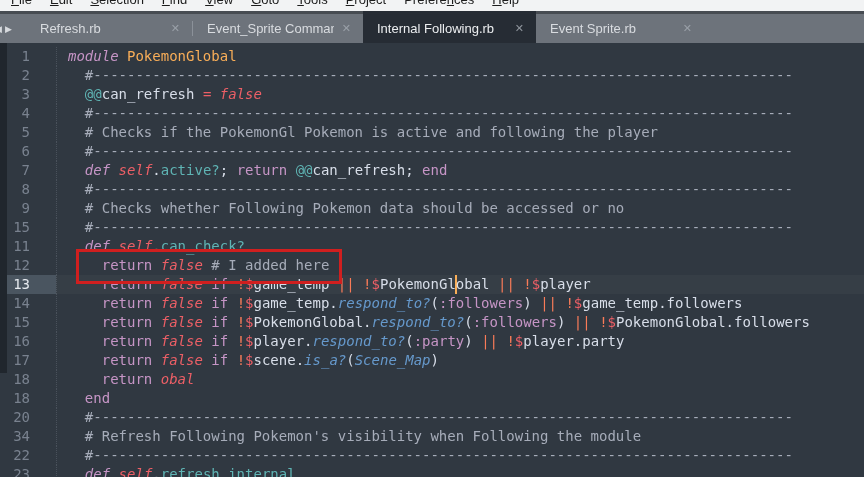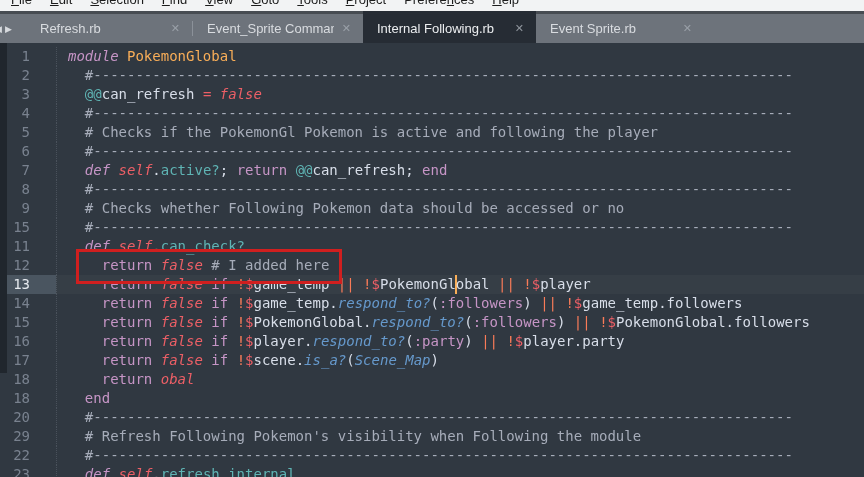--- a/index.html
+++ b/index.html
@@ -92,21 +92,21 @@
         <div class="line"><span class="num">11</span><span class="code"><span style="color: rgb(216, 222, 233);">  </span><span style="color: rgb(198, 149, 198); font-style: italic;">def</span><span style="color: rgb(216, 222, 233);"> </span><span style="color: rgb(236, 95, 102); font-style: italic;">self</span><span style="color: rgb(216, 222, 233);">.</span><span style="color: rgb(95, 180, 180);">can_check?</span></span></div>
         <div class="line"><span class="num">12</span><span class="code"><span style="color: rgb(216, 222, 233);">    </span><span style="color: rgb(198, 149, 198);">return</span><span style="color: rgb(216, 222, 233);"> </span><span style="color: rgb(236, 95, 102); font-style: italic;">false</span><span style="color: rgb(216, 222, 233);"> </span><span style="color: rgb(166, 172, 185);"># I added here</span></span></div>
         <div class="line active"><span class="num">13</span><span class="code"><span style="color: rgb(216, 222, 233);">    </span><span style="color: rgb(198, 149, 198);">return</span><span style="color: rgb(216, 222, 233);"> </span><span style="color: rgb(236, 95, 102); font-style: italic;">false</span><span style="color: rgb(216, 222, 233);"> </span><span style="color: rgb(198, 149, 198);">if</span><span style="color: rgb(216, 222, 233);"> </span><span style="color: rgb(249, 123, 88);">!</span><span style="color: rgb(236, 95, 102);">$</span><span style="color: rgb(216, 222, 233);">game_temp</span><span style="color: rgb(216, 222, 233);"> </span><span style="color: rgb(249, 123, 88);">||</span><span style="color: rgb(216, 222, 233);"> </span><span style="color: rgb(249, 123, 88);">!</span><span style="color: rgb(236, 95, 102);">$</span><span style="color: rgb(216, 222, 233);">PokemonGl</span><span class="cursor" style="background: rgb(249, 174, 88);"></span><span style="color: rgb(216, 222, 233);">obal</span><span style="color: rgb(216, 222, 233);"> </span><span style="color: rgb(249, 123, 88);">||</span><span style="color: rgb(216, 222, 233);"> </span><span style="color: rgb(249, 123, 88);">!</span><span style="color: rgb(236, 95, 102);">$</span><span style="color: rgb(216, 222, 233);">player</span></span></div>
         <div class="line"><span class="num">14</span><span class="code"><span style="color: rgb(216, 222, 233);">    </span><span style="color: rgb(198, 149, 198);">return</span><span style="color: rgb(216, 222, 233);"> </span><span style="color: rgb(236, 95, 102); font-style: italic;">false</span><span style="color: rgb(216, 222, 233);"> </span><span style="color: rgb(198, 149, 198);">if</span><span style="color: rgb(216, 222, 233);"> </span><span style="color: rgb(249, 123, 88);">!</span><span style="color: rgb(236, 95, 102);">$</span><span style="color: rgb(216, 222, 233);">game_temp</span><span style="color: rgb(216, 222, 233);">.</span><span style="color: rgb(102, 153, 204); font-style: italic;">respond_to?</span><span style="color: rgb(216, 222, 233);">(</span><span style="color: rgb(198, 149, 198);">:followers</span><span style="color: rgb(216, 222, 233);">)</span><span style="color: rgb(216, 222, 233);"> </span><span style="color: rgb(249, 123, 88);">||</span><span style="color: rgb(216, 222, 233);"> </span><span style="color: rgb(249, 123, 88);">!</span><span style="color: rgb(236, 95, 102);">$</span><span style="color: rgb(216, 222, 233);">game_temp.followers</span></span></div>
         <div class="line"><span class="num">15</span><span class="code"><span style="color: rgb(216, 222, 233);">    </span><span style="color: rgb(198, 149, 198);">return</span><span style="color: rgb(216, 222, 233);"> </span><span style="color: rgb(236, 95, 102); font-style: italic;">false</span><span style="color: rgb(216, 222, 233);"> </span><span style="color: rgb(198, 149, 198);">if</span><span style="color: rgb(216, 222, 233);"> </span><span style="color: rgb(249, 123, 88);">!</span><span style="color: rgb(236, 95, 102);">$</span><span style="color: rgb(216, 222, 233);">PokemonGlobal</span><span style="color: rgb(216, 222, 233);">.</span><span style="color: rgb(102, 153, 204); font-style: italic;">respond_to?</span><span style="color: rgb(216, 222, 233);">(</span><span style="color: rgb(198, 149, 198);">:followers</span><span style="color: rgb(216, 222, 233);">)</span><span style="color: rgb(216, 222, 233);"> </span><span style="color: rgb(249, 123, 88);">||</span><span style="color: rgb(216, 222, 233);"> </span><span style="color: rgb(249, 123, 88);">!</span><span style="color: rgb(236, 95, 102);">$</span><span style="color: rgb(216, 222, 233);">PokemonGlobal.followers</span></span></div>
         <div class="line"><span class="num">16</span><span class="code"><span style="color: rgb(216, 222, 233);">    </span><span style="color: rgb(198, 149, 198);">return</span><span style="color: rgb(216, 222, 233);"> </span><span style="color: rgb(236, 95, 102); font-style: italic;">false</span><span style="color: rgb(216, 222, 233);"> </span><span style="color: rgb(198, 149, 198);">if</span><span style="color: rgb(216, 222, 233);"> </span><span style="color: rgb(249, 123, 88);">!</span><span style="color: rgb(236, 95, 102);">$</span><span style="color: rgb(216, 222, 233);">player</span><span style="color: rgb(216, 222, 233);">.</span><span style="color: rgb(102, 153, 204); font-style: italic;">respond_to?</span><span style="color: rgb(216, 222, 233);">(</span><span style="color: rgb(198, 149, 198);">:party</span><span style="color: rgb(216, 222, 233);">)</span><span style="color: rgb(216, 222, 233);"> </span><span style="color: rgb(249, 123, 88);">||</span><span style="color: rgb(216, 222, 233);"> </span><span style="color: rgb(249, 123, 88);">!</span><span style="color: rgb(236, 95, 102);">$</span><span style="color: rgb(216, 222, 233);">player.party</span></span></div>
         <div class="line"><span class="num">17</span><span class="code"><span style="color: rgb(216, 222, 233);">    </span><span style="color: rgb(198, 149, 198);">return</span><span style="color: rgb(216, 222, 233);"> </span><span style="color: rgb(236, 95, 102); font-style: italic;">false</span><span style="color: rgb(216, 222, 233);"> </span><span style="color: rgb(198, 149, 198);">if</span><span style="color: rgb(216, 222, 233);"> </span><span style="color: rgb(249, 123, 88);">!</span><span style="color: rgb(236, 95, 102);">$</span><span style="color: rgb(216, 222, 233);">scene</span><span style="color: rgb(216, 222, 233);">.</span><span style="color: rgb(102, 153, 204); font-style: italic;">is_a?</span><span style="color: rgb(216, 222, 233);">(</span><span style="color: rgb(102, 153, 204); font-style: italic;">Scene_Map</span><span style="color: rgb(216, 222, 233);">)</span></span></div>
         <div class="line"><span class="num">18</span><span class="code"><span style="color: rgb(216, 222, 233);">    </span><span style="color: rgb(198, 149, 198);">return</span><span style="color: rgb(216, 222, 233);"> </span><span style="color: rgb(236, 95, 102); font-style: italic;">obal</span></span></div>
         <div class="line"><span class="num">18</span><span class="code"><span style="color: rgb(216, 222, 233);">  </span><span style="color: rgb(198, 149, 198);">end</span></span></div>
         <div class="line"><span class="num">20</span><span class="code"><span style="color: rgb(216, 222, 233);">  </span><span style="color: rgb(166, 172, 185);">#-----------------------------------------------------------------------------------</span></span></div>
-        <div class="line"><span class="num">29</span><span class="code"><span style="color: rgb(216, 222, 233);">  </span><span style="color: rgb(166, 172, 185);"># Refresh Following Pokemon's visibility when Following the module</span></span></div>
+        <div class="line"><span class="num">34</span><span class="code"><span style="color: rgb(216, 222, 233);">  </span><span style="color: rgb(166, 172, 185);"># Refresh Following Pokemon's visibility when Following the module</span></span></div>
         <div class="line"><span class="num">22</span><span class="code"><span style="color: rgb(216, 222, 233);">  </span><span style="color: rgb(166, 172, 185);">#-----------------------------------------------------------------------------------</span></span></div>
         <div class="line"><span class="num">23</span><span class="code"><span style="color: rgb(216, 222, 233);">  </span><span style="color: rgb(198, 149, 198); font-style: italic;">def</span><span style="color: rgb(216, 222, 233);"> </span><span style="color: rgb(236, 95, 102); font-style: italic;">self</span><span style="color: rgb(216, 222, 233);">.</span><span style="color: rgb(95, 180, 180);">refresh_internal</span></span></div>
       </div>
     <div class="left-strip"></div>
     <div class="annotation-box" style="border-color: rgb(208, 31, 31);"></div>
   </div>
 
 </div>
 
 </body></html>

